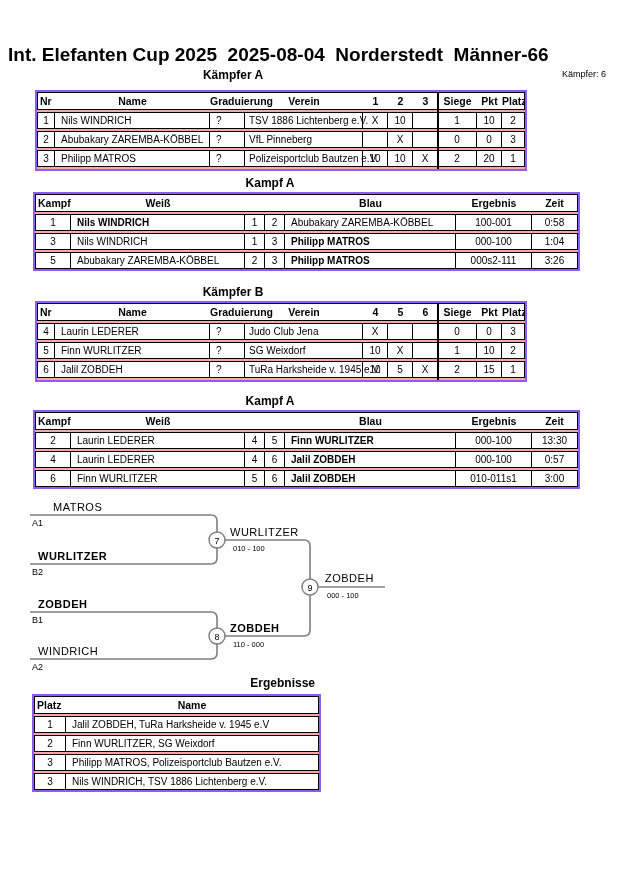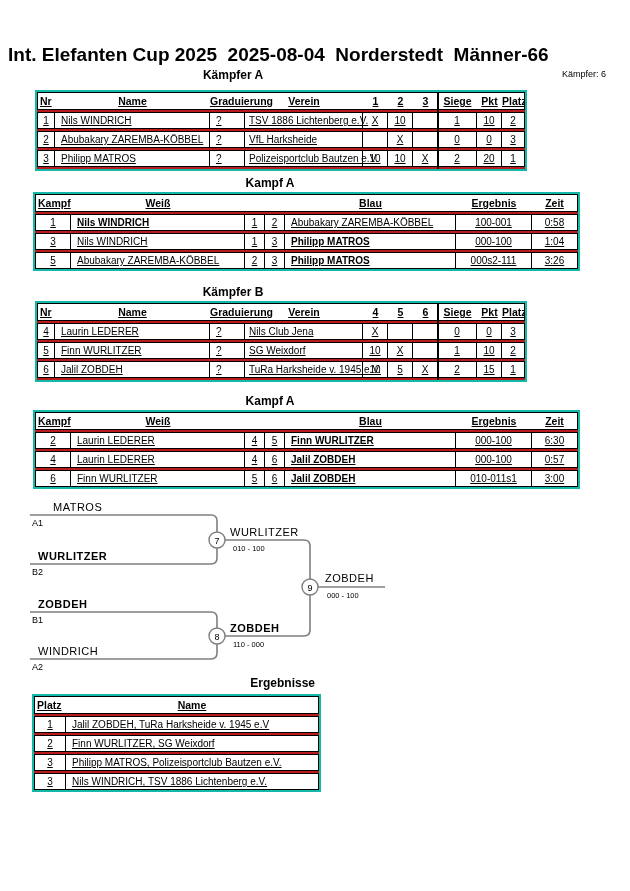--- a/index.html
+++ b/index.html
@@ -3,21 +3,21 @@
 <meta charset="utf-8">
 <style>
   html,body{margin:0;padding:0;background:#fff;}
   .page{position:relative;width:630px;height:801px;background:#fff;overflow:hidden;
         font-family:"Liberation Sans",sans-serif;color:#000;}
   .main-title{position:absolute;top:44px;left:8px;font-size:19px;font-weight:bold;white-space:pre;}
   .count{position:absolute;top:69px;left:562px;font-size:9px;}
   .sec-title{position:absolute;font-size:12px;font-weight:bold;text-align:center;width:280px;}
   .sec-title.erg{width:283px;text-align:right;}
 
-  .tbl{position:absolute;border:2px solid #14b8a6;background:#b91c1c;overflow:hidden;text-decoration:underline;}
+  .tbl{position:absolute;border:2px solid #8b5cf6;background:#fca5a5;overflow:hidden;}
   .trow{display:flex;border:1px solid #000;margin-bottom:2px;height:17px;line-height:15px;
         font-size:10px;box-sizing:border-box;background:#fff;}
   .trow:last-child{margin-bottom:0;}
   .trow.head{font-weight:bold;font-size:10.5px;height:18px;line-height:16px;}
   .cell{box-sizing:border-box;border-right:1px solid #000;white-space:nowrap;overflow:visible;
         flex:0 0 auto;}
   .cell:last-child{border-right:none;}
   .head .cell{border-right:none;}
   .c{text-align:center;}
   .l{padding-left:6px;}
@@ -74,21 +74,21 @@
       <div class="cell w-s c">10</div>
       <div class="cell w-s c"></div>
       <div class="cell w-siege c">1</div>
       <div class="cell w-pkt c">10</div>
       <div class="cell w-platz c">2</div>
     </div>
     <div class="trow">
       <div class="cell w-nr c">2</div>
       <div class="cell w-name l">Abubakary ZAREMBA-KÖBBEL</div>
       <div class="cell w-grad l">?</div>
-      <div class="cell w-ver l" style="padding-left:4px;">VfL Harksheide</div>
+      <div class="cell w-ver l" style="padding-left:4px;">VfL Pinneberg</div>
       <div class="cell w-s c"></div>
       <div class="cell w-s c">X</div>
       <div class="cell w-s c"></div>
       <div class="cell w-siege c">0</div>
       <div class="cell w-pkt c">0</div>
       <div class="cell w-platz c">3</div>
     </div>
     <div class="trow">
       <div class="cell w-nr c">3</div>
       <div class="cell w-name l">Philipp MATROS</div>
@@ -155,21 +155,21 @@
       <div class="cell w-s c">5</div>
       <div class="cell w-s c">6</div>
       <div class="cell w-siege c">Siege</div>
       <div class="cell w-pkt c">Pkt</div>
       <div class="cell w-platz c">Platz</div>
     </div>
     <div class="trow">
       <div class="cell w-nr c">4</div>
       <div class="cell w-name l">Laurin LEDERER</div>
       <div class="cell w-grad l">?</div>
-      <div class="cell w-ver l" style="padding-left:4px;">Nils Club Jena</div>
+      <div class="cell w-ver l" style="padding-left:4px;">Judo Club Jena</div>
       <div class="cell w-s c">X</div>
       <div class="cell w-s c"></div>
       <div class="cell w-s c"></div>
       <div class="cell w-siege c">0</div>
       <div class="cell w-pkt c">0</div>
       <div class="cell w-platz c">3</div>
     </div>
     <div class="trow">
       <div class="cell w-nr c">5</div>
       <div class="cell w-name l">Finn WURLITZER</div>
@@ -208,21 +208,21 @@
       <div class="cell w-erg c">Ergebnis</div>
       <div class="cell w-zeit c">Zeit</div>
     </div>
     <div class="trow">
       <div class="cell w-kampf c">2</div>
       <div class="cell w-wname l">Laurin LEDERER</div>
       <div class="cell w-n c">4</div>
       <div class="cell w-n c">5</div>
       <div class="cell w-bname l b">Finn WURLITZER</div>
       <div class="cell w-erg c">000-100</div>
-      <div class="cell w-zeit c">6:30</div>
+      <div class="cell w-zeit c">13:30</div>
     </div>
     <div class="trow">
       <div class="cell w-kampf c">4</div>
       <div class="cell w-wname l">Laurin LEDERER</div>
       <div class="cell w-n c">4</div>
       <div class="cell w-n c">6</div>
       <div class="cell w-bname l b">Jalil ZOBDEH</div>
       <div class="cell w-erg c">000-100</div>
       <div class="cell w-zeit c">0:57</div>
     </div>

